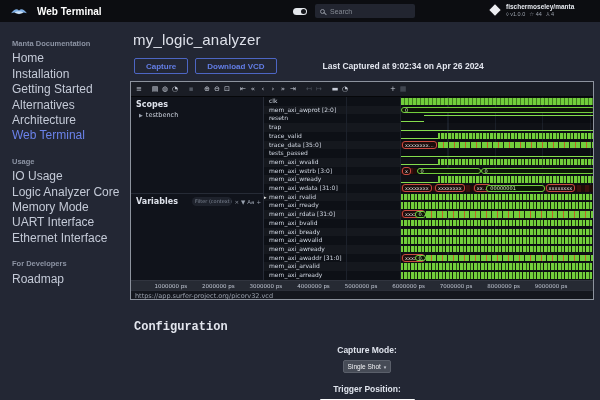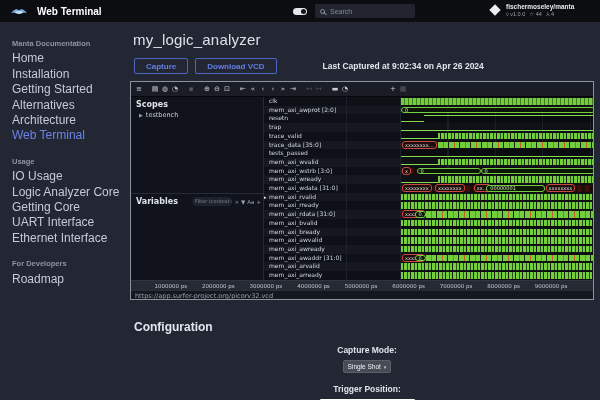--- a/index.html
+++ b/index.html
@@ -89,21 +89,21 @@
   .xbus > .seglab { color:#d9d9d9; border:1px solid #c94a40; background:#1c0d0c; }
   .wv-timeline { position:absolute; top:198px; left:0; width:464px; height:10px;
     background:#262a33; border-top:1px solid #31353f; }
   .tl-label { position:absolute; top:1.5px; font-size:5.5px; color:#bfc5d1;
     transform:translateX(-50%); white-space:nowrap; }
   .wv-url { position:absolute; top:208px; left:0; width:464px; height:11px; background:#14171e;
     border-top:1px solid #2a2e38; font-size:6.5px; color:#9aa1ad; line-height:10px; padding-left:4px; }
 
   
   .config { margin:20px 0 0 6px; }
-  .cfg-title { font-size:12px; font-weight:bold; color:#e3e6ee; }
+  .cfg-title { font-size:12px; font-weight:bold; color:#e3e6ee;font-family:Liberation Mono, monospace; }
   .cfg-row { display:flex; align-items:center; margin-top:11px; gap:5px;
     font-size:8.5px; font-weight:bold; color:#dfe3ec;flex-direction:column; }
   .select { background:#464b56; color:#f2f3f6; font-size:6.5px; font-weight:normal;
     padding:2px 4px; border-radius:2px; border:1px solid #5a5f6a; display:flex;
     align-items:center; gap:3px; cursor:pointer; }
   .select .arrow { font-size:5px; color:#c9cdd6; }
   .tinput { background:#ffffff; width:95px; height:11px; border:none; border-radius:1px; }
 </style>
 </head>
 <body>
@@ -138,21 +138,21 @@
     <div class="sb-sec">Manta Documentation</div>
     <div class="sb-item">Home</div>
     <div class="sb-item">Installation</div>
     <div class="sb-item">Getting Started</div>
     <div class="sb-item">Alternatives</div>
     <div class="sb-item">Architecture</div>
     <div class="sb-item active">Web Terminal</div>
     <div class="sb-sec">Usage</div>
     <div class="sb-item">IO Usage</div>
     <div class="sb-item">Logic Analyzer Core</div>
-    <div class="sb-item">Getting Core</div>
+    <div class="sb-item">Memory Mode</div>
     <div class="sb-item">UART Interface</div>
     <div class="sb-item">Ethernet Interface</div>
     <div class="sb-sec">For Developers</div>
     <div class="sb-item">Roadmap</div>
   </nav>
 
 <main class="content">
   <h1 class="page-title">my_logic_analyzer</h1>
 
   <div class="btn-row">

